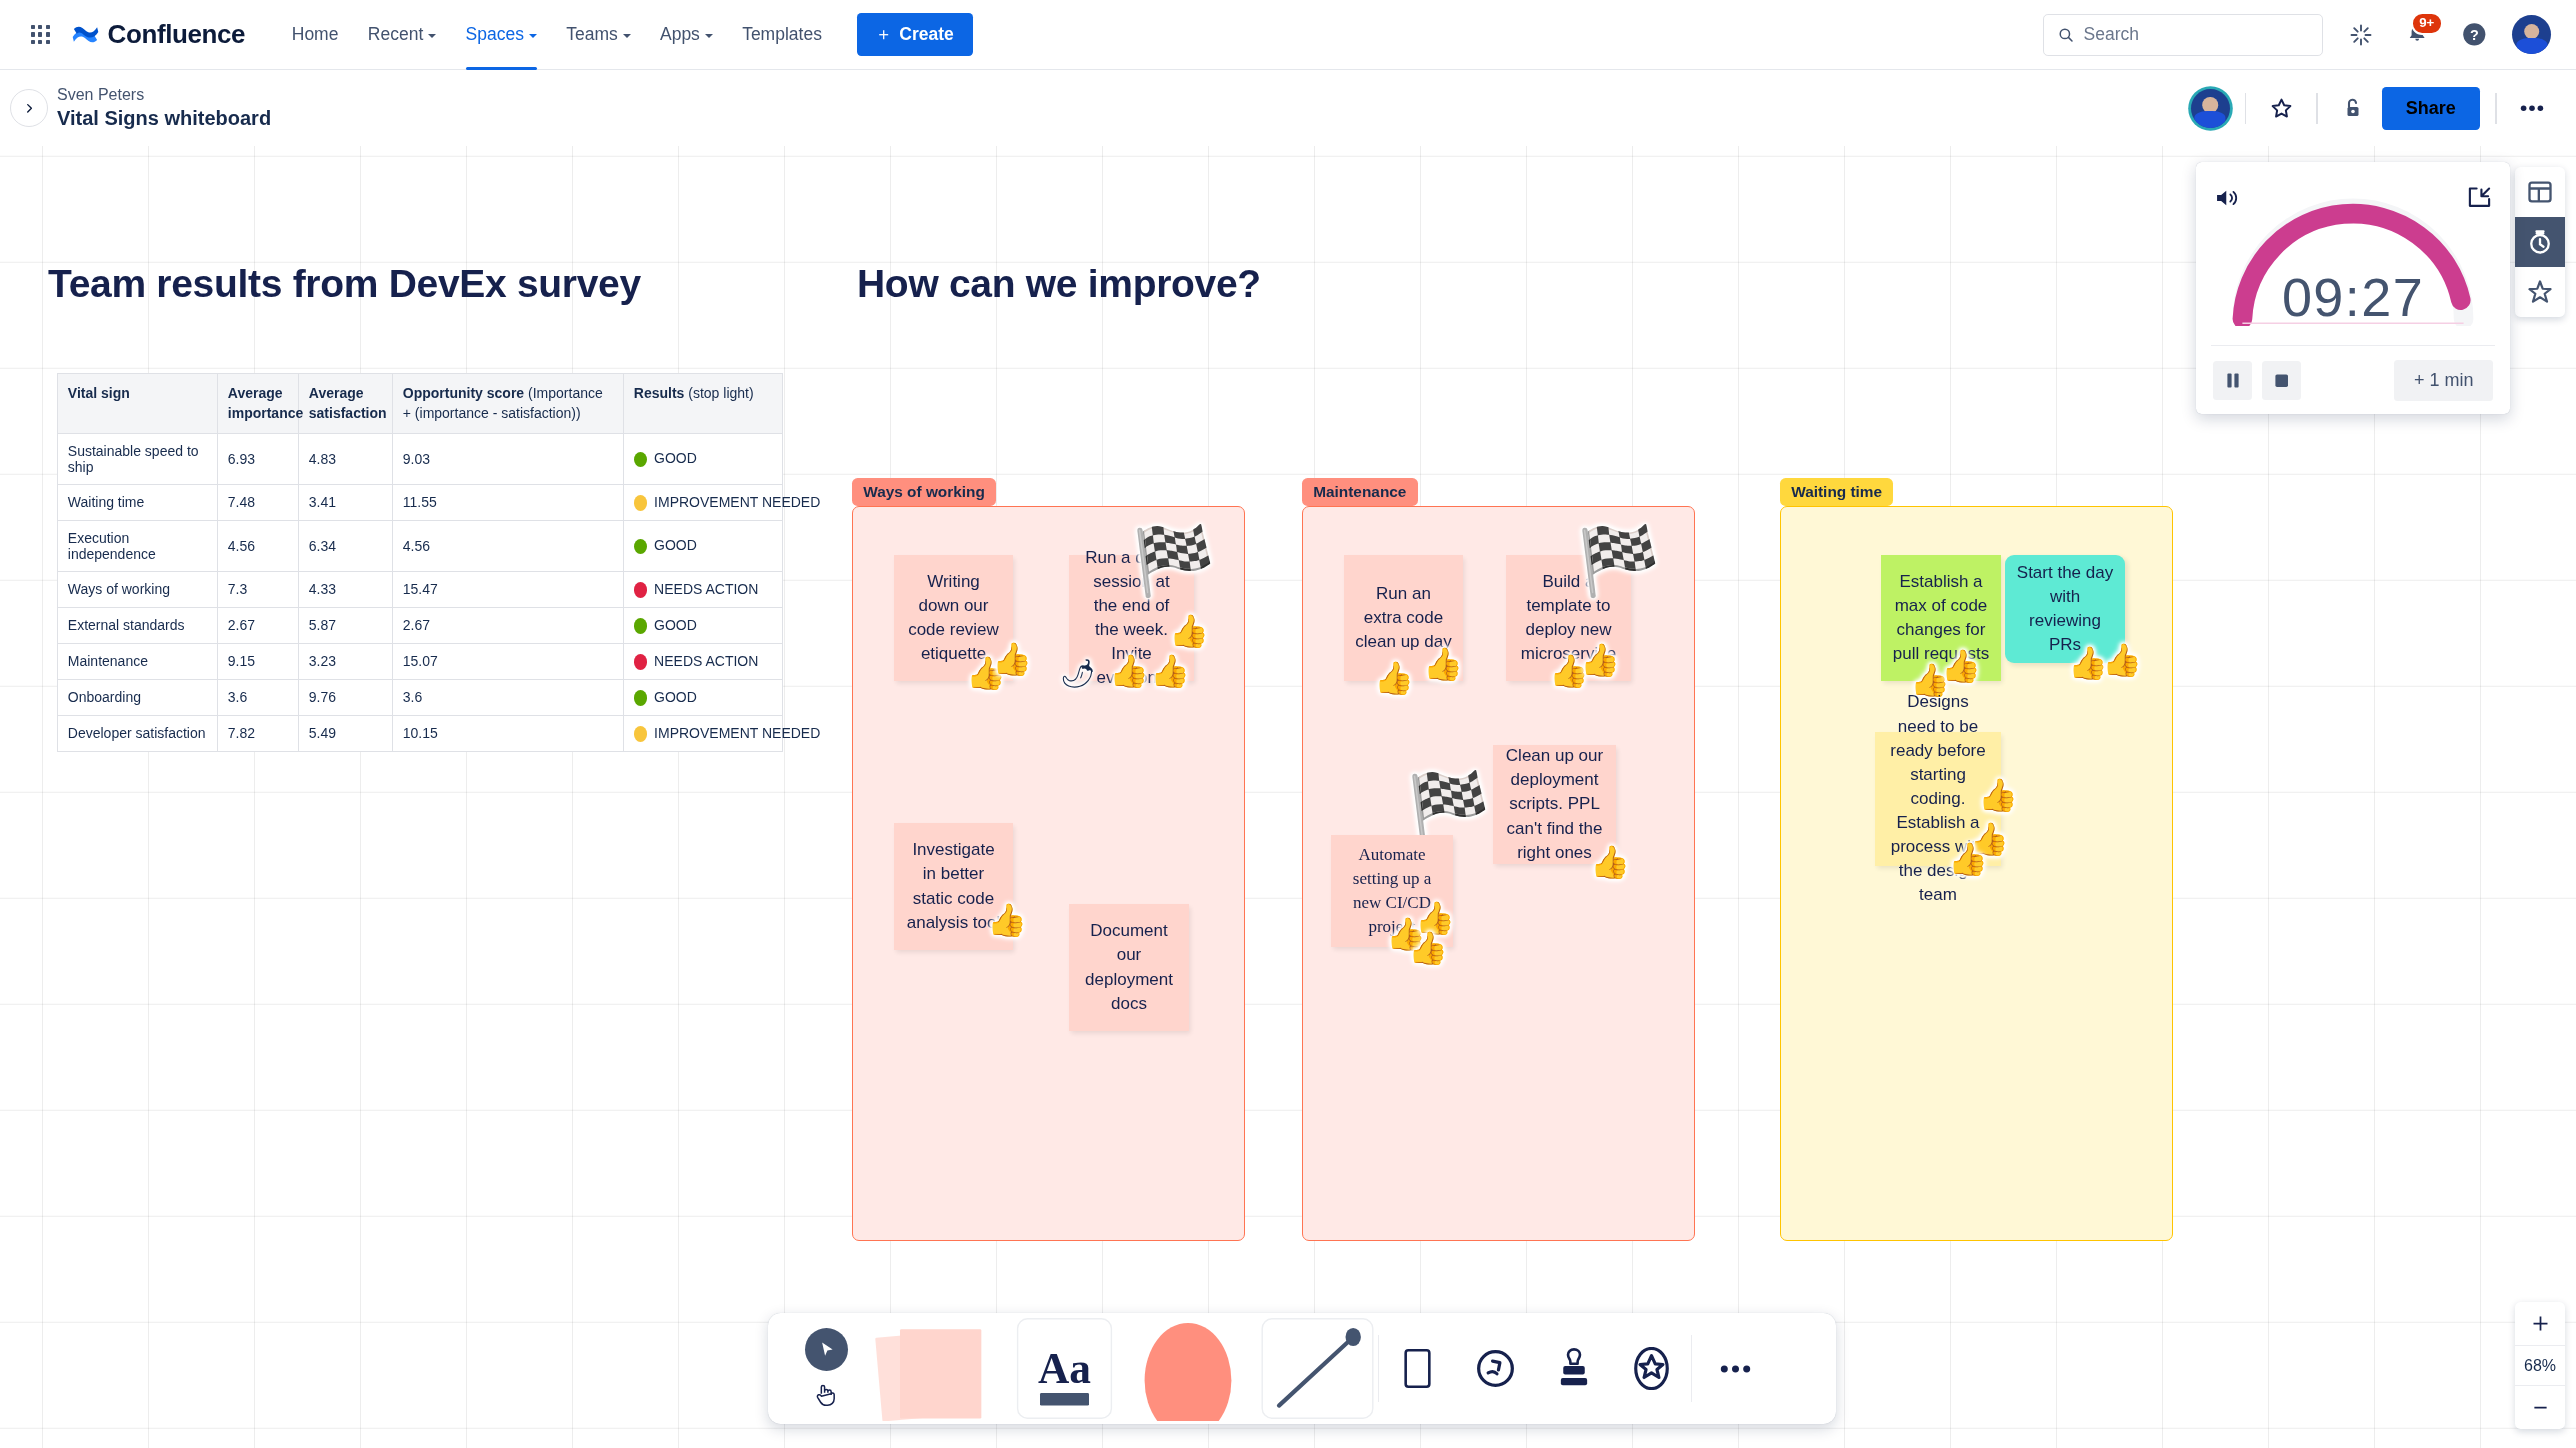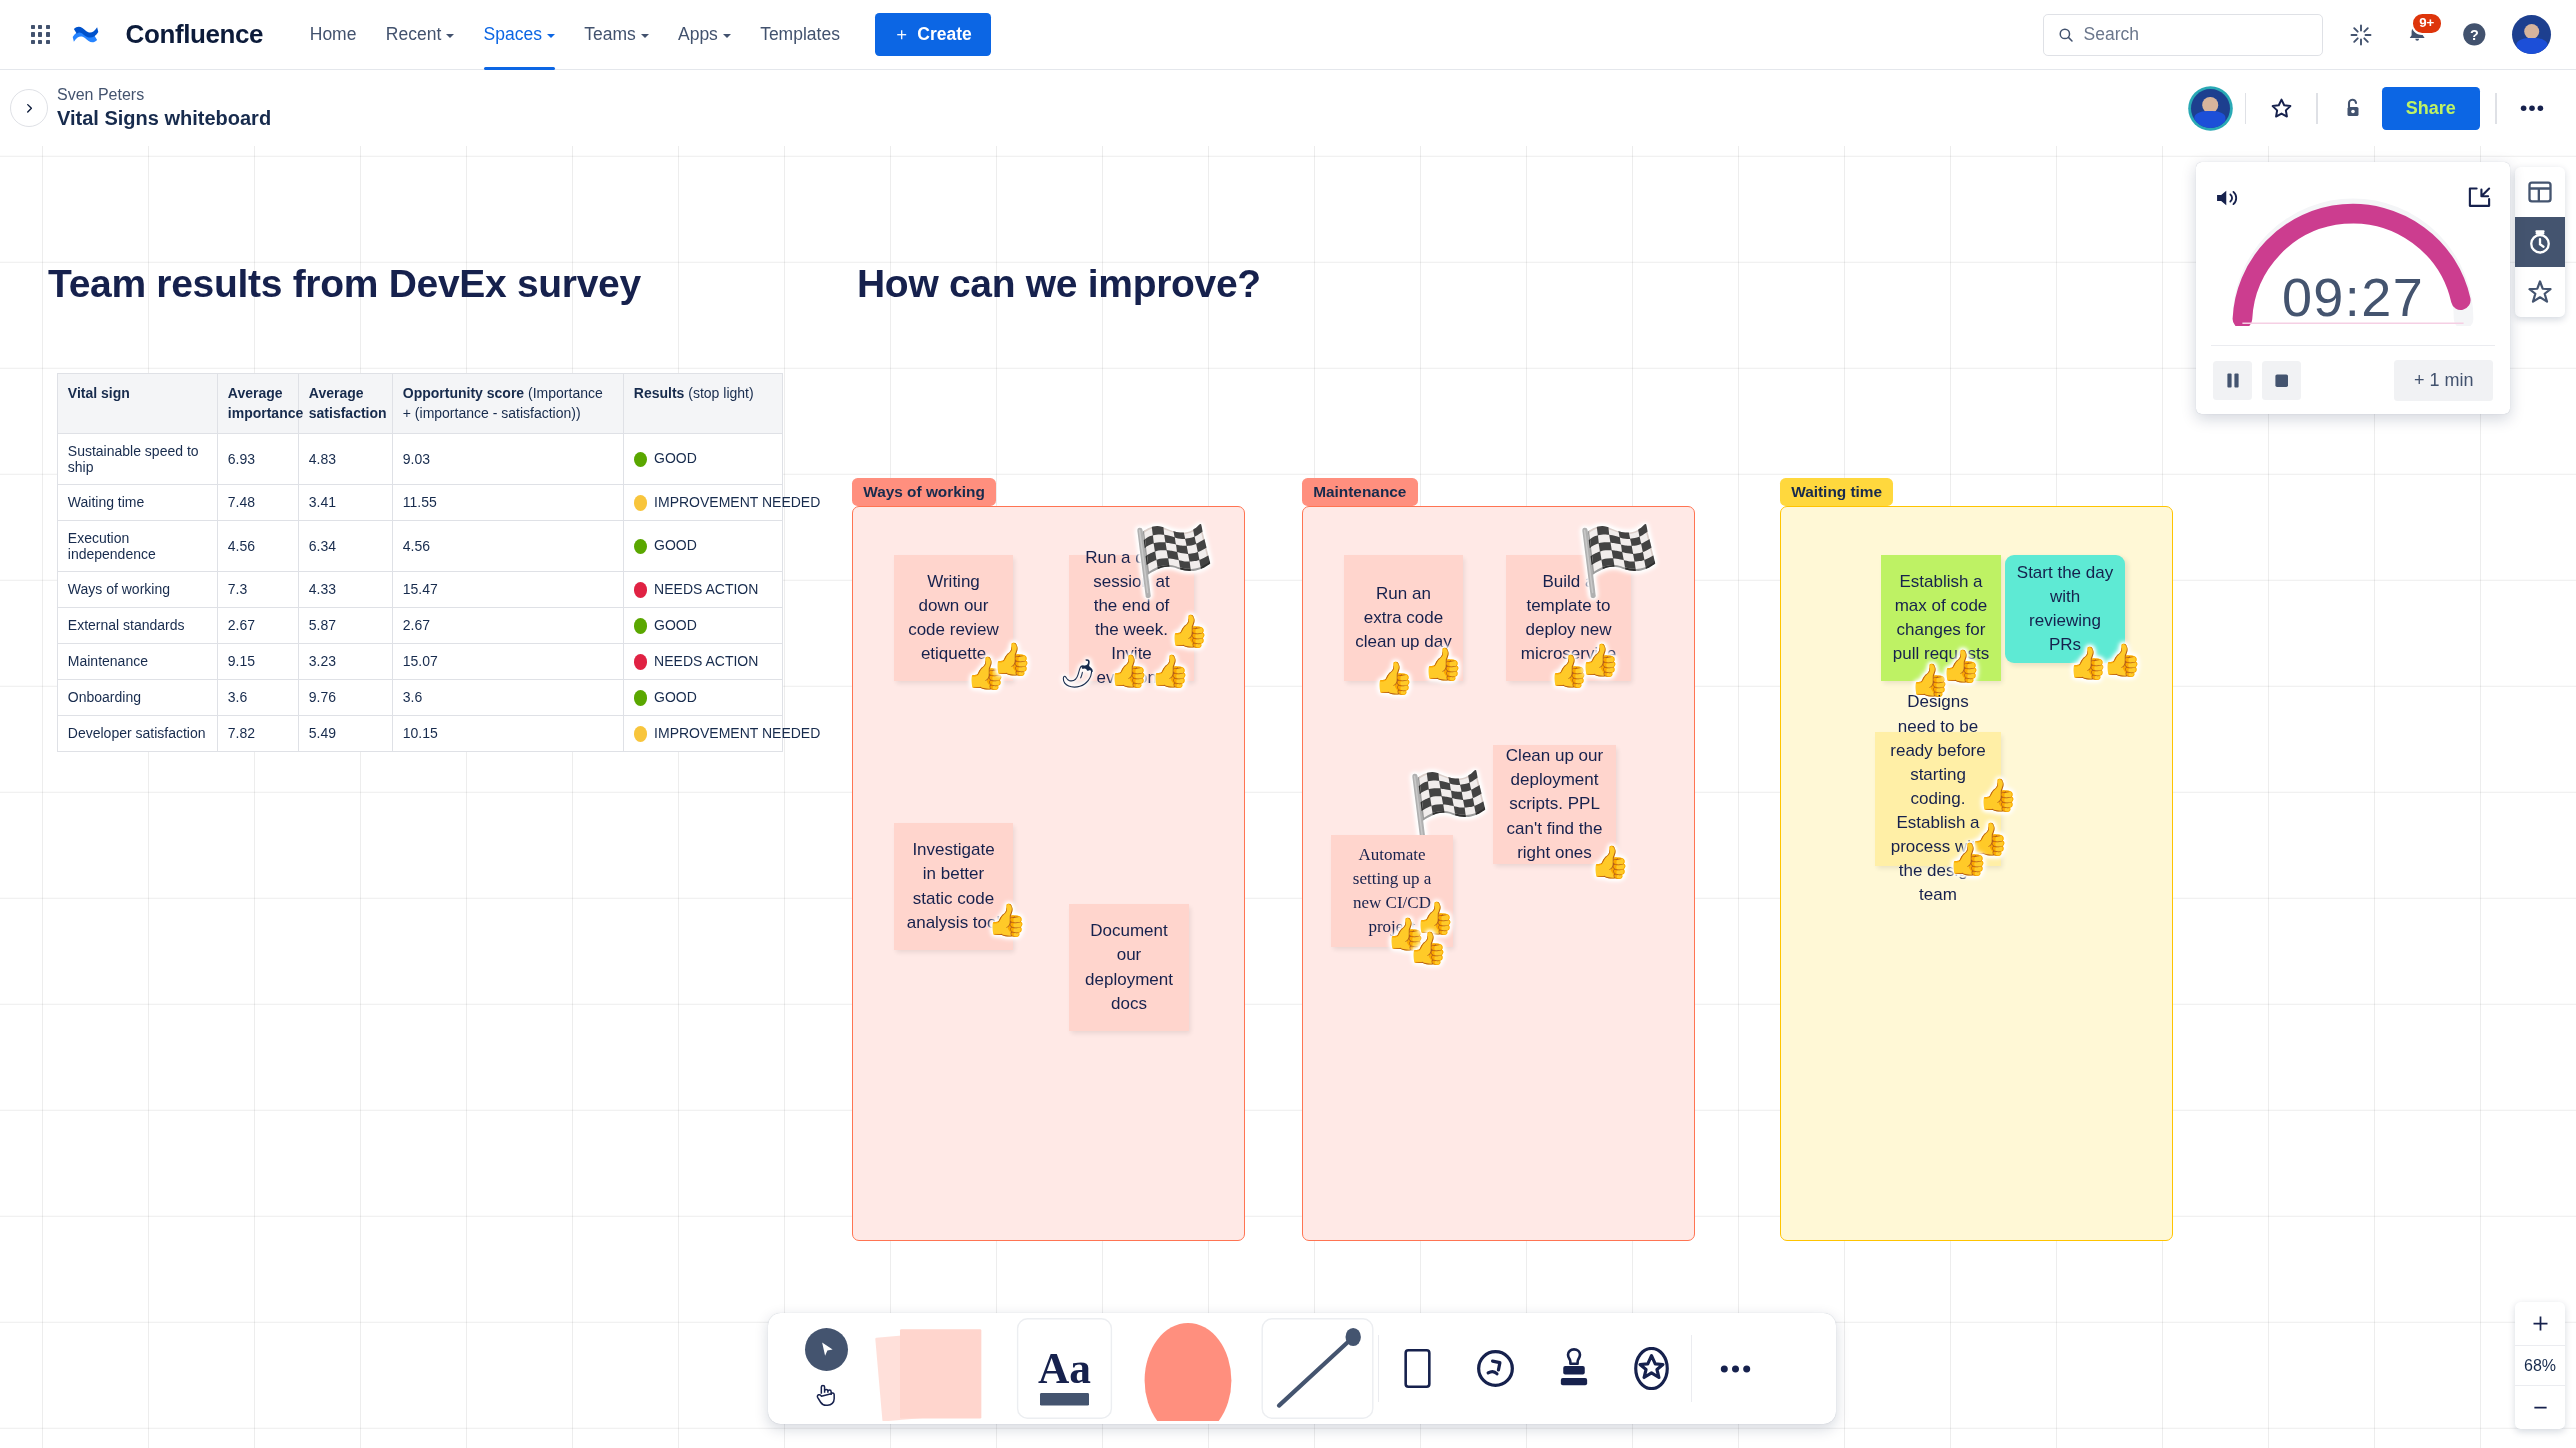--- a/index.html
+++ b/index.html
@@ -14,21 +14,21 @@
   
   .globalnav {
     position: absolute; top: 0; left: 0; width: 2576px; height: 70px;
     background: #fff; border-bottom: 0.7px solid #e4e7ec;
     display: flex; align-items: center; z-index: 60;
   }
   .appswitcher { margin-left: 22.4px; width: 36px; height: 36px;
     display: flex; align-items: center; justify-content: center; border-radius: 4.9px; }
   .grid9 { display: grid; grid-template-columns: repeat(3, 4.2px); grid-gap: 3.5px; }
   .grid9 i { width: 4.2px; height: 4.2px; background: #42526e; border-radius: 0.7px; display: block; }
-  .brand { display: flex; align-items: center; gap: 25px; margin-left: 11.2px; }
+  .brand { display: flex; align-items: center; gap: 7px; margin-left: 11.2px; }
   .brand-mark { width: 31px; height: 31px; position: relative; }
   .brand-mark svg { width: 31px; height: 31px; display: block; }
   .brand-text { font-size: 26px; font-weight: 600; letter-spacing: -0.4px; color: #0c1b3a; }
   .navitems { display: flex; align-items: center; gap: 4.2px; margin-left: 34px; }
   .navitem { position: relative; display: flex; align-items: center; gap: 4.9px;
     font-size: 17.5px; color: #42526e; padding: 9.8px 12.6px; border-radius: 4.2px; cursor: pointer;
     white-space: nowrap; }
   .navitem.active { color: #0c66e4; }
   .navitem.active::after { content: ""; position: absolute; left: 12.6px; right: 12.6px; bottom: -15.4px;
     height: 3.5px; background: #0c66e4; border-radius: 2.1px; }
@@ -60,21 +60,21 @@
     background: #fff; display: flex; align-items: center; z-index: 55;
   }
   .expandbtn { position: absolute; left: 9.8px; top: 50%; transform: translateY(-50%);
     width: 38px; height: 38px; border-radius: 50%; border: 1.4px solid #dfe1e6; background: #fff;
     display: flex; align-items: center; justify-content: center; cursor: pointer; }
   .titles { margin-left: 57px; display: flex; flex-direction: column; justify-content: center; gap: 2.8px; }
   .crumb { font-size: 16px; color: #44546f; cursor: pointer; }
   .ptitle { font-size: 20px; font-weight: 700; color: #172b4d; }
   .ph-right { margin-left: auto; display: flex; align-items: center; gap: 0; margin-right: 25px; }
   .divider-v { width: 1.4px; height: 31px; background: #dfe1e6; margin: 0 15.4px; }
-  .sharebtn { background: #0c66e4; color: #bef264; border: none; border-radius: 4.2px; height: 43px;
+  .sharebtn { background: #0c66e4; color: #000000; border: none; border-radius: 4.2px; height: 43px;
     padding: 0 24px; font-size: 18px; font-weight: 600; cursor: pointer; font-family: inherit;
     margin-left: 9.8px; }
 
   
   .canvas { position: absolute; top: 146px; left: 0; width: 2576px; height: 1303px;
     background-color: #fff;
     background-image:
       linear-gradient(to right, rgba(0,0,0,0.07) 0.7px, transparent 0.7px),
       linear-gradient(to bottom, rgba(0,0,0,0.07) 0.7px, transparent 0.7px);
     background-size: 106px 106px; background-position: 42px 9.8px; overflow: hidden; }

